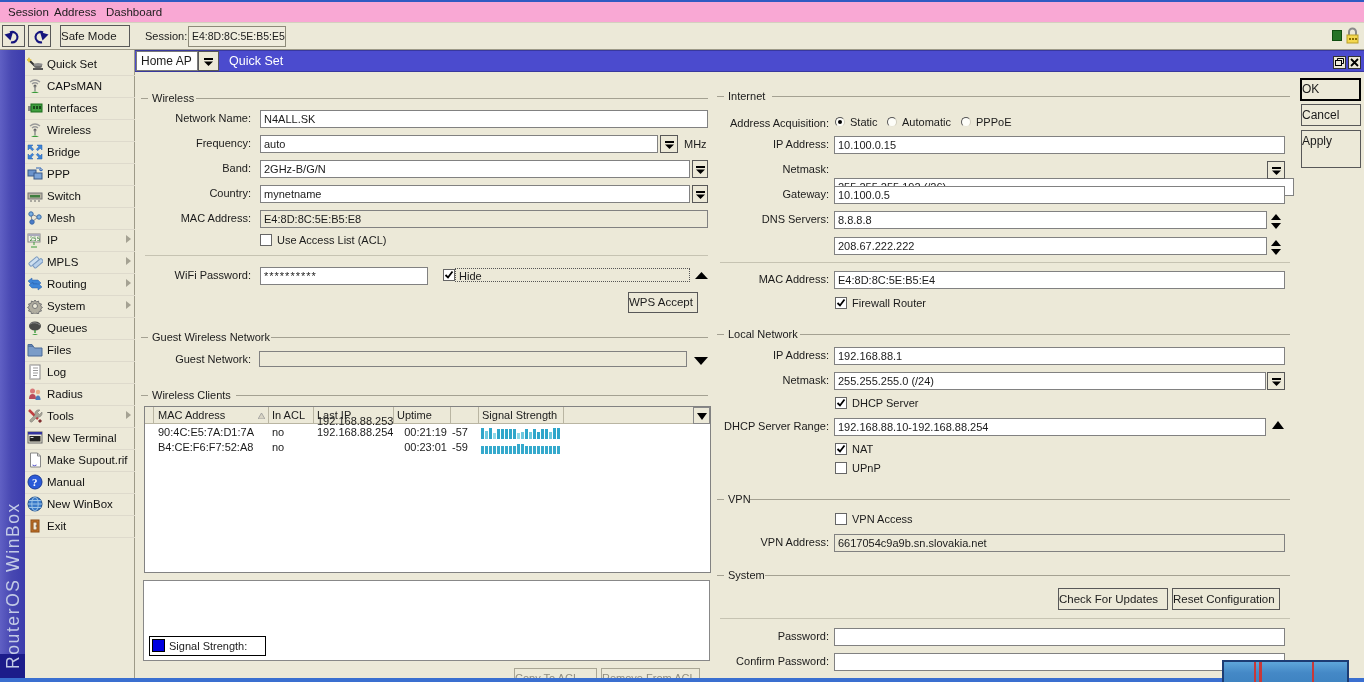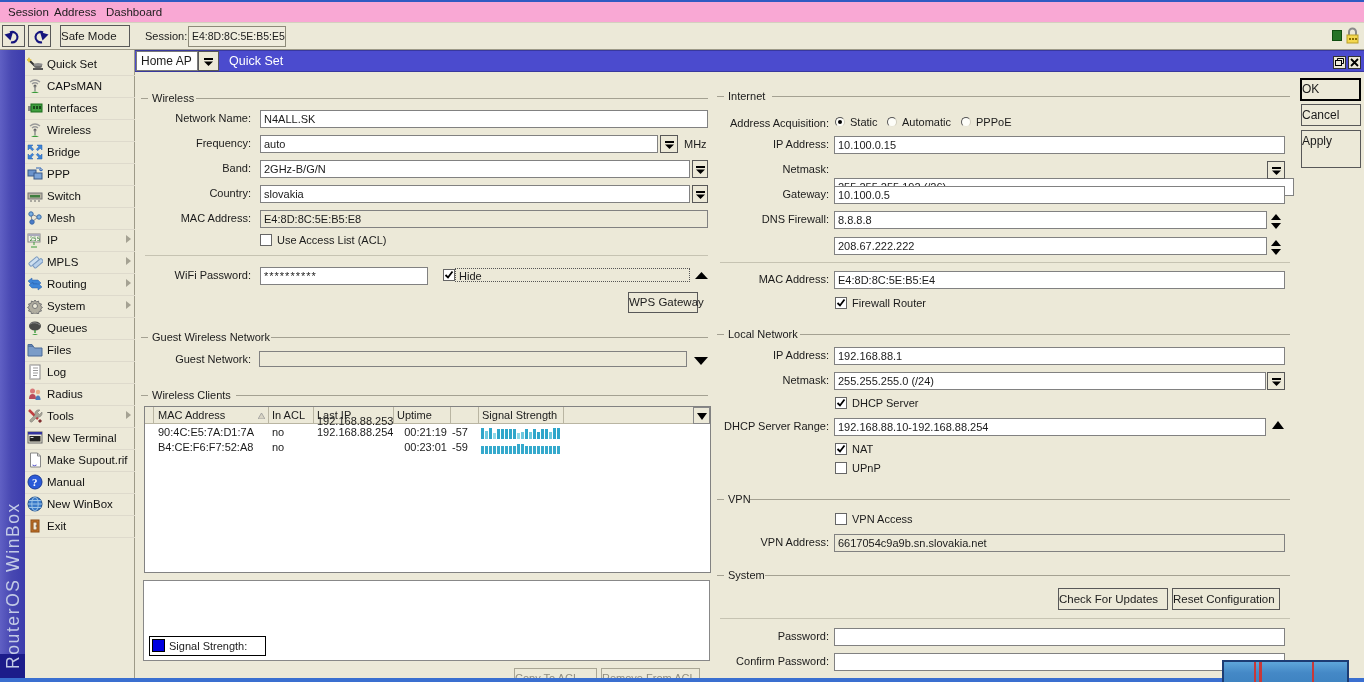--- a/index.html
+++ b/index.html
@@ -367,21 +367,21 @@
     <span class="abs" style="left:684px;top:138px;font-size:11px">MHz</span>
 <div class="lbl" style="left:60px;top:162px;width:191px">Band:</div>
 <div class="inp" style="left:260px;top:160px;width:430px">2GHz-B/G/N</div>
 <div class="dd" style="left:692px;top:160px;width:16px;height:18px">
       <svg style="margin:5px auto 0" width="9" height="8" viewBox="0 0 9 8">
         <rect x="0" y="0" width="9" height="2" fill="#000"></rect>
         <path d="M0 3.5 H9 L4.5 8 Z" fill="#000"></path>
       </svg>
     </div>
 <div class="lbl" style="left:60px;top:187px;width:191px">Country:</div>
-<div class="inp" style="left:260px;top:185px;width:430px">slovakia</div>
+<div class="inp" style="left:260px;top:185px;width:430px">mynetname</div>
 <div class="dd" style="left:692px;top:185px;width:16px;height:18px">
       <svg style="margin:5px auto 0" width="9" height="8" viewBox="0 0 9 8">
         <rect x="0" y="0" width="9" height="2" fill="#000"></rect>
         <path d="M0 3.5 H9 L4.5 8 Z" fill="#000"></path>
       </svg>
     </div>
 <div class="lbl" style="left:60px;top:212px;width:191px">MAC Address:</div>
 <div class="inp dis" style="left:260px;top:210px;width:448px">E4:8D:8C:5E:B5:E8</div>
 <div class="cb" style="left:260px;top:234px"></div>
 <div class="cbl" style="left:277px;top:234px">Use Access List (ACL)</div>
@@ -391,21 +391,21 @@
 <div class="abs" style="left:455px;top:268px;width:235px;height:14px;border:1px dotted #555"></div>
 <div class="cb" style="left:443px;top:269px">
       <svg width="10" height="10" viewBox="0 0 10 10">
         <path d="M1.5 5 L4 7.5 L8.5 1.5" stroke="#000" stroke-width="1.8" fill="none"></path>
       </svg>
     </div>
 <div class="cbl" style="left:459px;top:270px">Hide</div>
 <svg class="abs" style="left:695px;top:272px" width="13" height="7" viewBox="0 0 13 7">
       <path d="M0 7 H13 L6.5 0 Z" fill="#000"></path>
     </svg>
-<div class="btn" style="left:628px;top:292px;width:70px;height:21px;line-height:19px">WPS Gateway</div>
+<div class="btn" style="left:628px;top:292px;width:70px;height:21px;line-height:19px">WPS Accept</div>
 <div class="hline" style="left:141px;top:337px;width:7px"></div>
 <div class="hdr" style="left:152px;top:331px">Guest Wireless Network</div>
 <div class="hline" style="left:271px;top:337px;width:437px"></div>
 <div class="lbl" style="left:60px;top:353px;width:191px">Guest Network:</div>
 <div class="inp dis" style="left:259px;top:351px;width:428px;height:16px"></div>
 <svg class="abs" style="left:694px;top:357px" width="14" height="8" viewBox="0 0 14 8">
       <path d="M0 0 H14 L7 8 Z" fill="#000"></path>
     </svg>
 <div class="hline" style="left:141px;top:395px;width:7px"></div>
 <div class="hdr" style="left:152px;top:389px">Wireless Clients</div>
@@ -509,21 +509,21 @@
 <div class="lbl" style="left:633px;top:163px;width:196px">Netmask:</div>
 <div class="inp" style="left:834px;top:178px;width:460px">255.255.255.192 (/26)</div>
 <div class="dd" style="left:1267px;top:161px;width:18px;height:18px">
       <svg style="margin:5px auto 0" width="9" height="8" viewBox="0 0 9 8">
         <rect x="0" y="0" width="9" height="2" fill="#000"></rect>
         <path d="M0 3.5 H9 L4.5 8 Z" fill="#000"></path>
       </svg>
     </div>
 <div class="lbl" style="left:633px;top:188px;width:196px">Gateway:</div>
 <div class="inp" style="left:834px;top:186px;width:451px">10.100.0.5</div>
-<div class="lbl" style="left:633px;top:213px;width:196px">DNS Firewall:</div>
+<div class="lbl" style="left:633px;top:213px;width:196px">DNS Servers:</div>
 <div class="inp" style="left:834px;top:211px;width:433px">8.8.8.8</div>
 <span class="abs" style="left:1271px;top:214px">
       <svg width="10" height="15" viewBox="0 0 10 15">
         <path d="M0 6 H10 L5 0 Z" fill="#000"></path>
         <path d="M0 9 H10 L5 15 Z" fill="#000"></path>
       </svg>
     </span>
 <div class="lbl" style="left:633px;top:239px;width:196px"></div>
 <div class="inp" style="left:834px;top:237px;width:433px">208.67.222.222</div>
 <span class="abs" style="left:1271px;top:240px">

